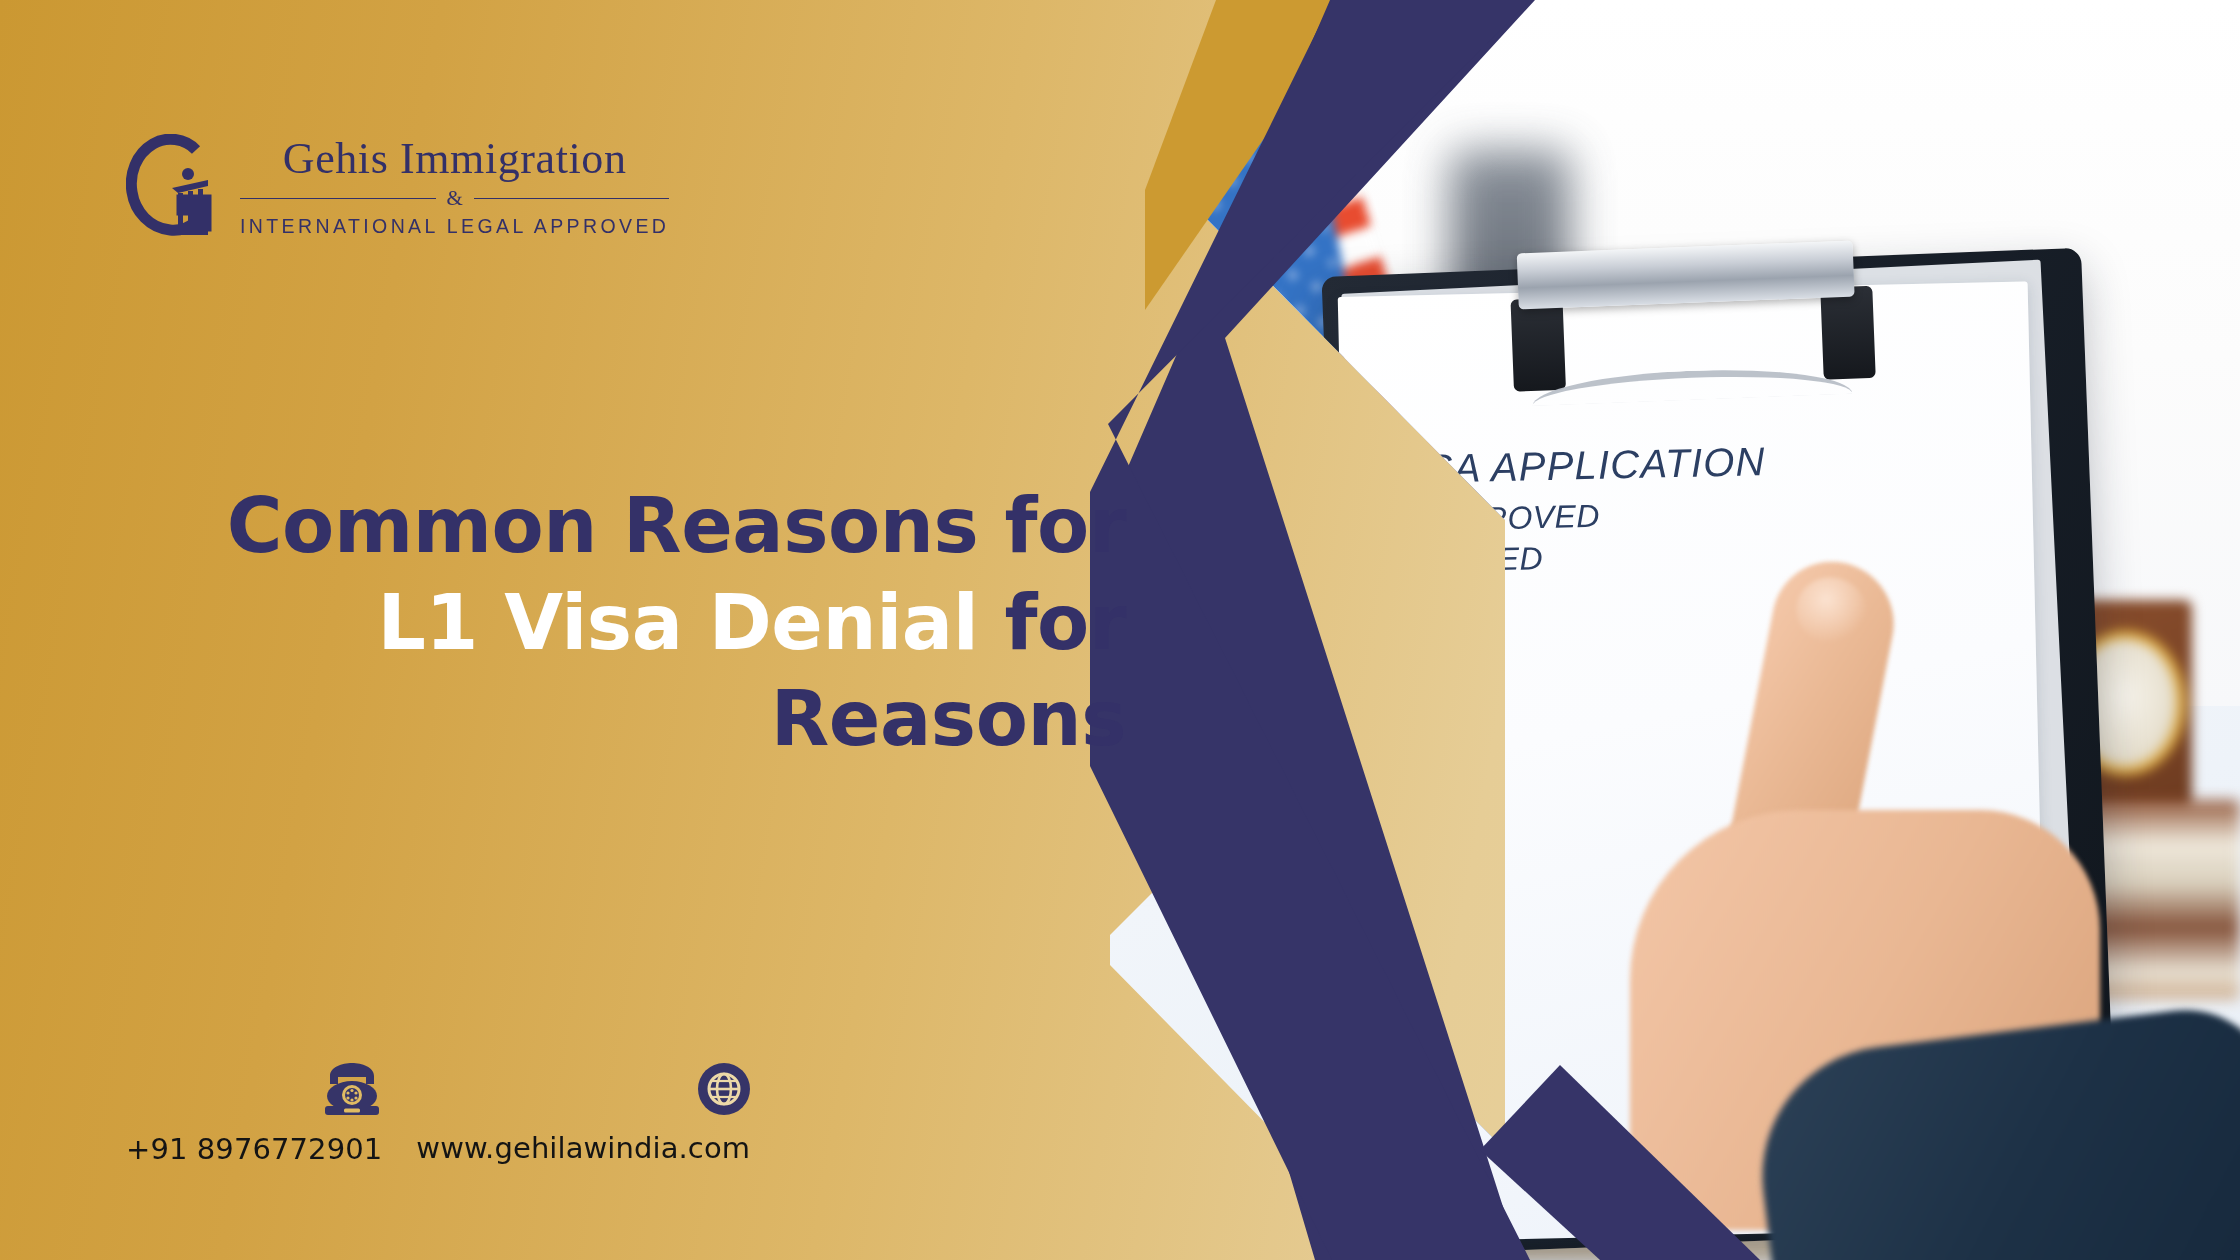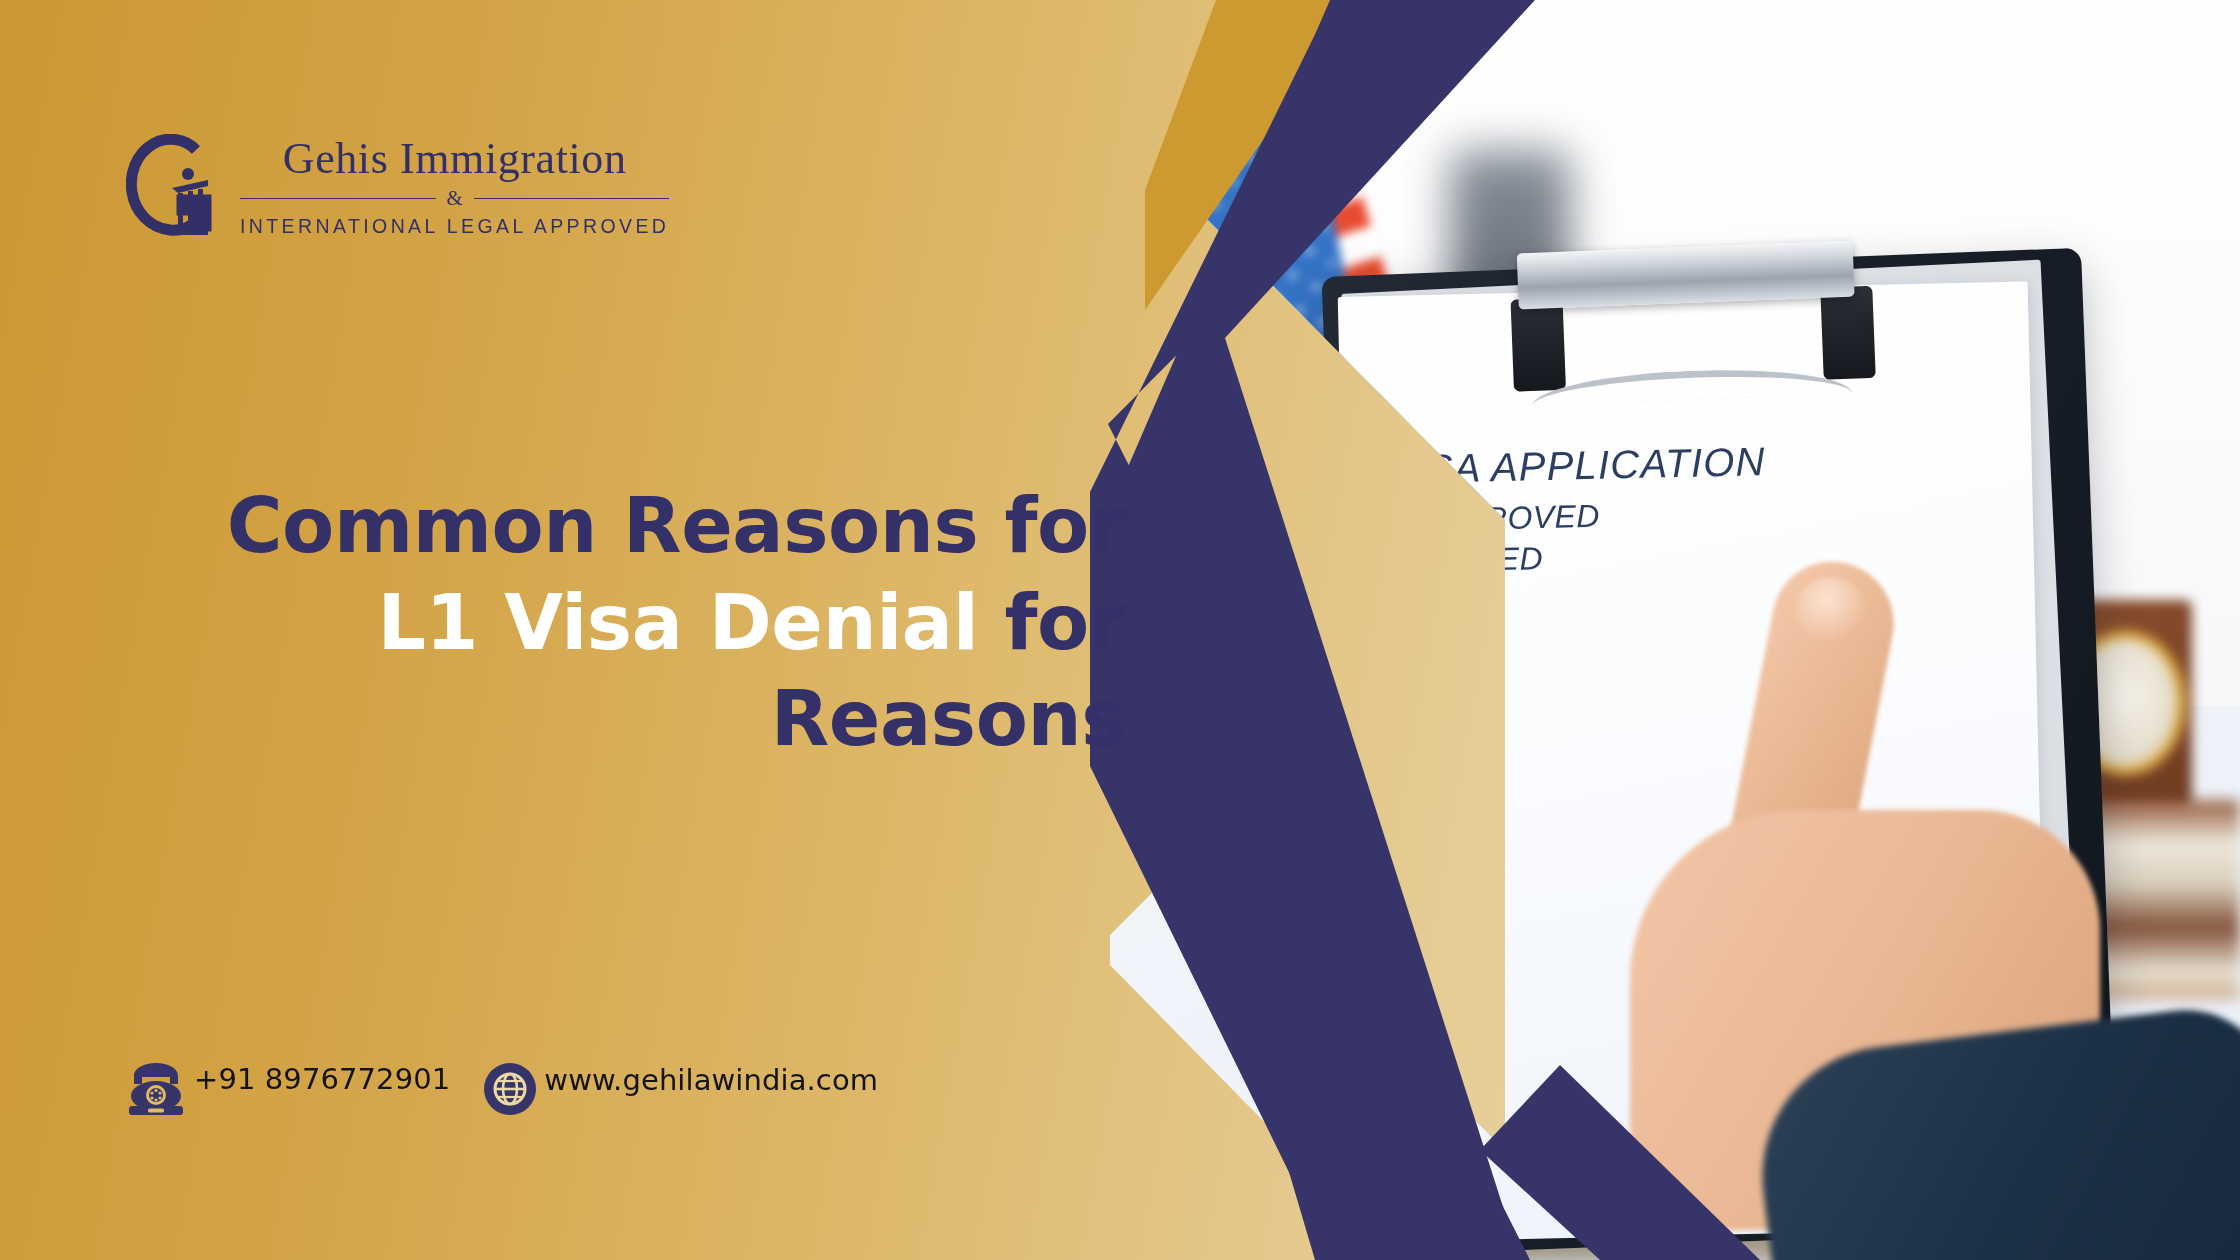--- a/index.html
+++ b/index.html
@@ -435,22 +435,23 @@
   .contact {
     position: absolute;
     left: 126px;
     top: 1062px;
     display: flex;
     align-items: center;
     gap: 34px;
   }
   .contact-item {
     display: flex;
-    align-items: flex-start;
-    gap: 8px;
+    align-items: flex-end;
+    gap: 16px;
+    flex-direction: column;
   }
   .contact-text {
     font-family: "DejaVu Sans", sans-serif;
     font-size: 29px;
     color: #141414;
     letter-spacing: .1px;
     white-space: nowrap;
   }
   .c-icon { flex: none; display: block; }
 </style>

